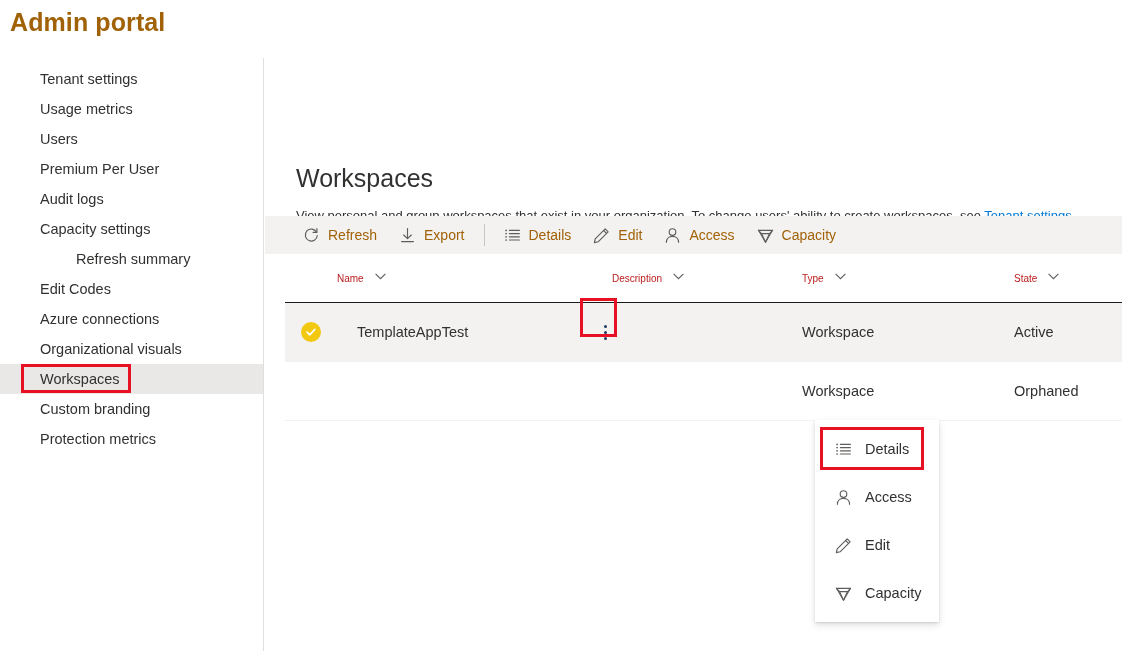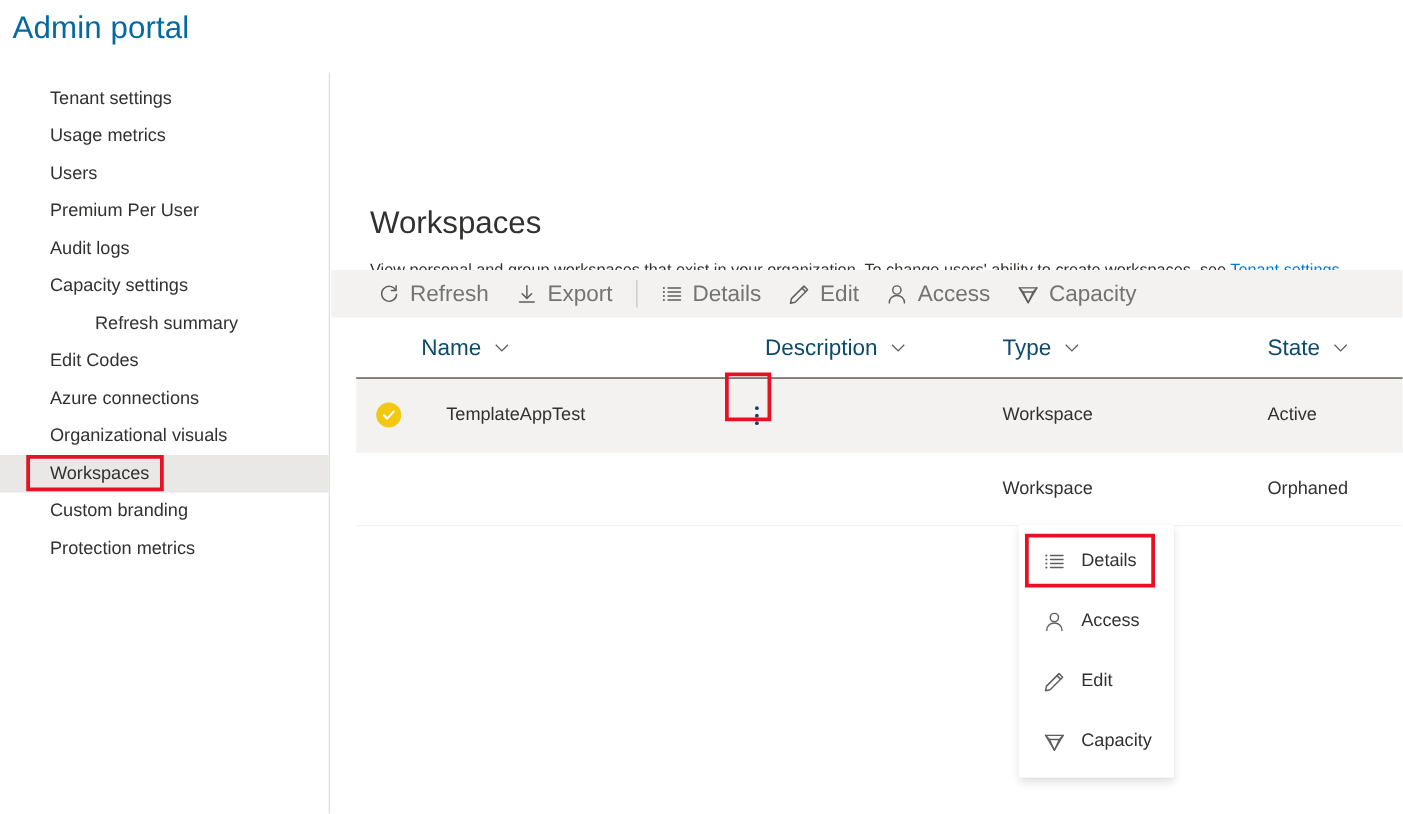--- a/index.html
+++ b/index.html
@@ -17,22 +17,22 @@
     color: #323130;
     -webkit-font-smoothing: antialiased;
   }
 
   
   .app-title {
     position: absolute;
     left: 10px;
     top: 8px;
     font-size: 25px;
-    font-weight: 400;
-    color: #0369a1;
+    font-weight: 700;
+    color: #a16207;
     letter-spacing: 0.1px;
     white-space: nowrap;
   }
 
   
   .sidebar {
     position: absolute;
     left: 0;
     top: 58px;
     width: 264px;
@@ -118,22 +118,22 @@
     align-items: center;
     padding-left: 27px;
     box-sizing: border-box;
   }
   .cmd-btn {
     display: flex;
     align-items: center;
     gap: 8px;
     padding: 0 11px;
     height: 38px;
-    font-size: 18px;
-    color: #737373;
+    font-size: 14px;
+    color: #a16207;
     cursor: pointer;
     white-space: nowrap;
   }
   .cmd-sep {
     width: 1px;
     height: 22px;
     background: #c8c6c4;
     margin: 0 8px;
   }
   .cmd-ico {
@@ -161,24 +161,24 @@
     border-bottom: 1px solid #1b1a19;
   }
   .col-check { width: 52px; flex: 0 0 52px; }
   .col-name  { width: 275px; flex: 0 0 275px; }
   .col-desc  { width: 190px; flex: 0 0 190px; }
   .col-type  { width: 212px; flex: 0 0 212px; }
   .col-state { width: 200px; flex: 0 0 200px; }
 
   .th {
     display: flex;
-    align-items: center;
+    align-items: flex-start;
     gap: 11px;
-    font-size: 18px;
-    color: #0c4a6e;
+    font-size: 10px;
+    color: #b91c1c;
     cursor: pointer;
     white-space: nowrap;
   }
   .chev {
     display: inline-block;
     color: #605e5c;
     line-height: 1;
   }
   .chev svg { display: block; }
 

